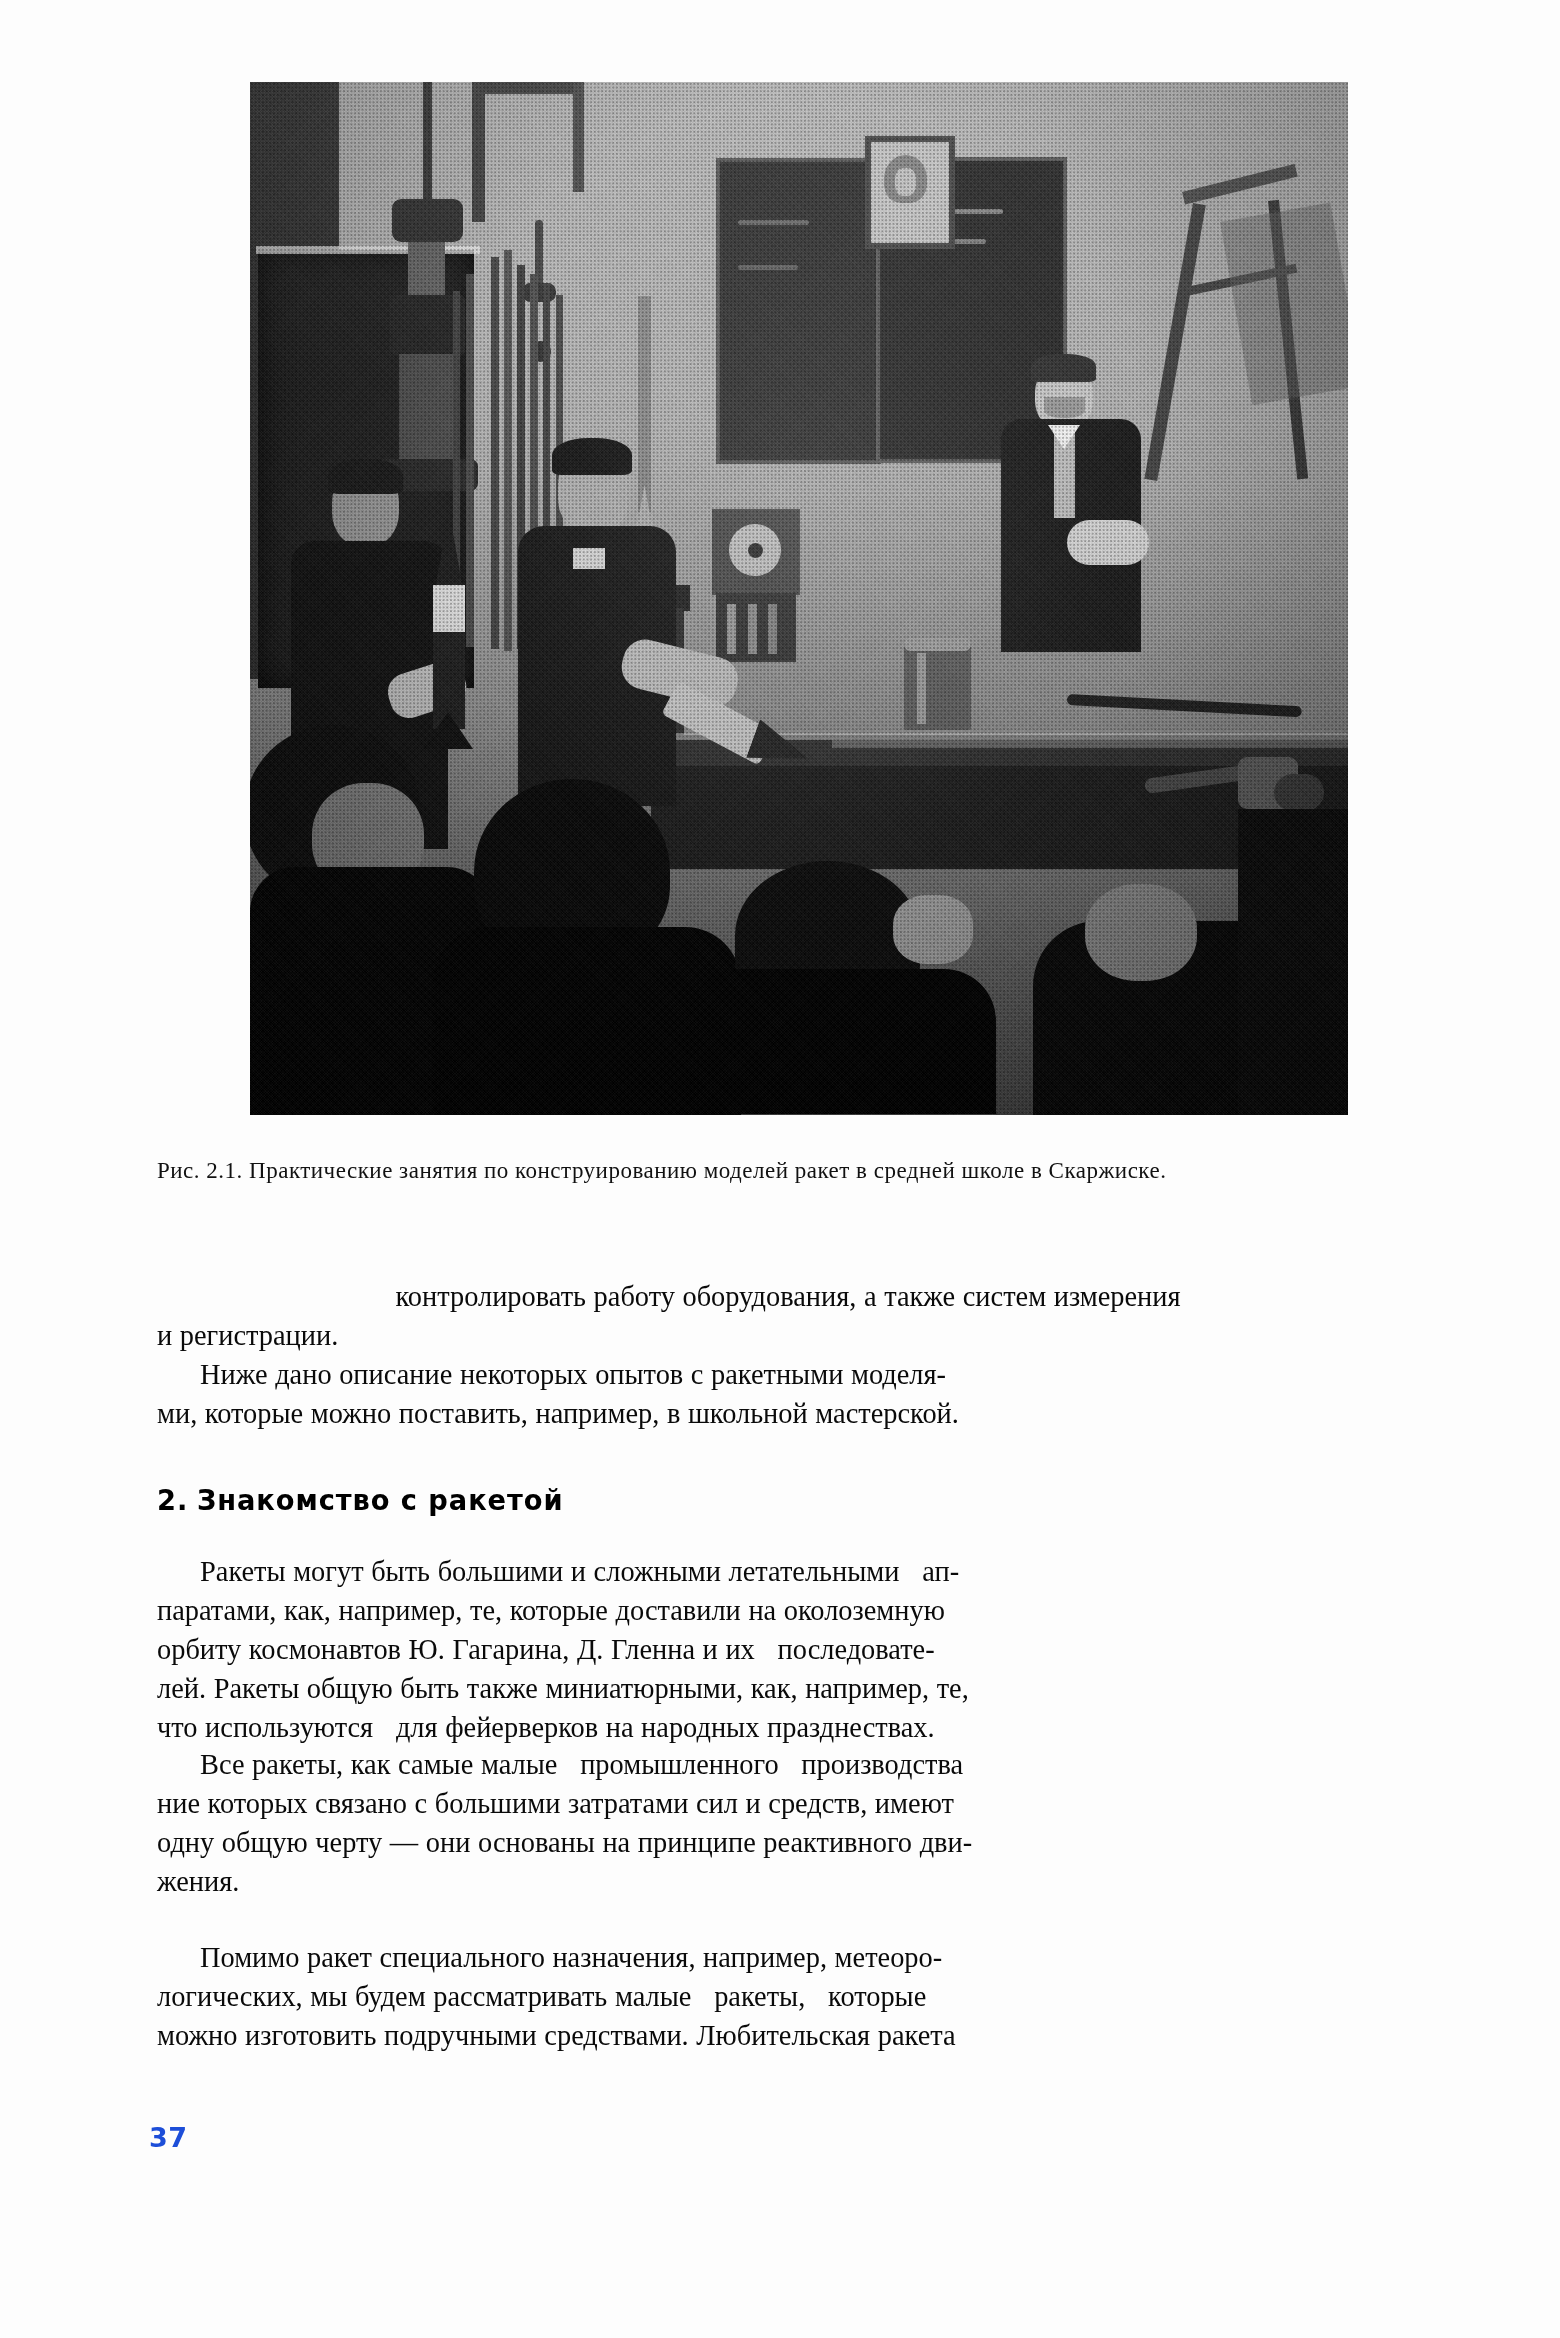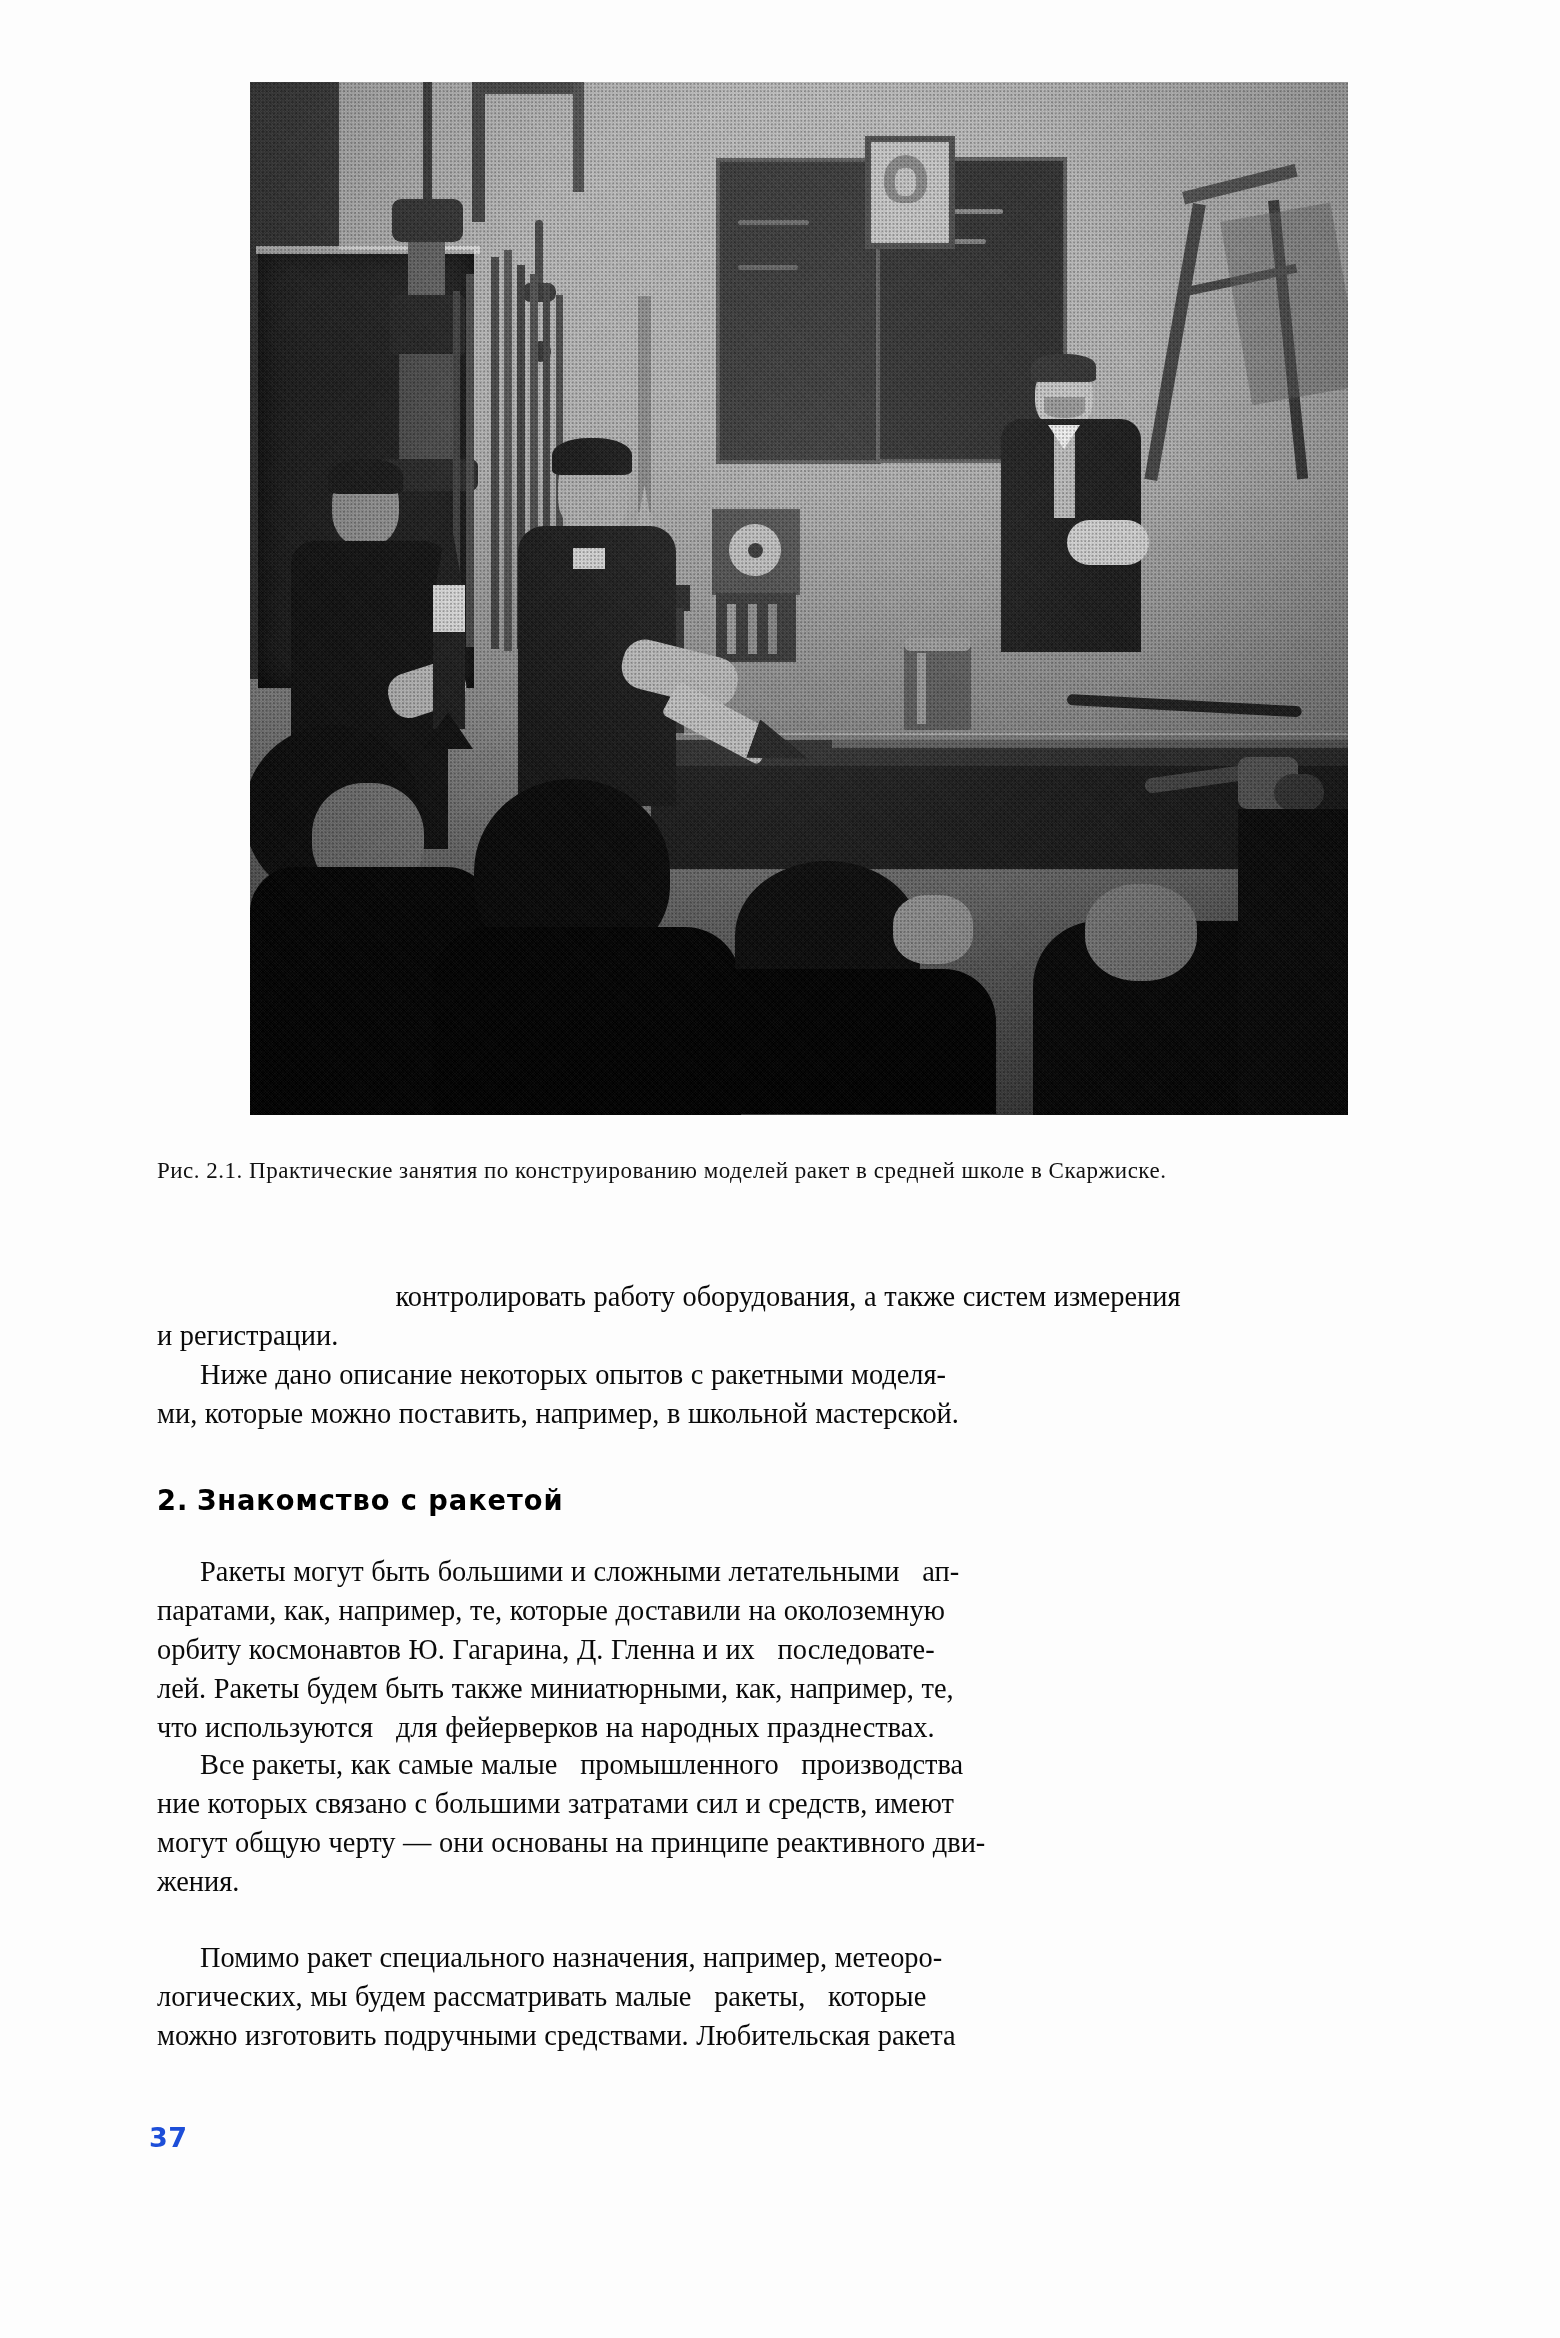--- a/index.html
+++ b/index.html
@@ -306,28 +306,28 @@
   </div>
 
   <h2 id="heading">
     <span class="num">2.</span><span>Знакомство с ракетой</span>
   </h2>
 
   <div class="para" style="top:1552px;">
     <span class="line" style="padding-left:43px;">Ракеты могут быть большими и сложными летательными   ап-</span>
     <span class="line">паратами, как, например, те, которые доставили на околоземную</span>
     <span class="line">орбиту космонавтов Ю. Гагарина, Д. Гленна и их   последовате-</span>
-    <span class="line">лей. Ракеты будем быть также миниатюрными, как, например, те,</span>
+    <span class="line">лей. Ракеты общую быть также миниатюрными, как, например, те,</span>
     <span class="line">что используются   для фейерверков на народных празднествах.</span>
   </div>
 
   <div class="para" style="top:1745px;">
     <span class="line" style="padding-left:43px;">Все ракеты, как самые малые   промышленного   производства</span>
     <span class="line">ние которых связано с большими затратами сил и средств, имеют</span>
-    <span class="line">могут общую черту — они основаны на принципе реактивного дви-</span>
+    <span class="line">одну общую черту — они основаны на принципе реактивного дви-</span>
     <span class="line">жения.</span>
   </div>
 
   <div class="para" style="top:1938px;">
     <span class="line" style="padding-left:43px;">Помимо ракет специального назначения, например, метеоро-</span>
     <span class="line">логических, мы будем рассматривать малые   ракеты,   которые</span>
     <span class="line"><span>можно изготовить подручными средствами.</span><span> </span><span class="ital">Любительская ракета</span></span>
   </div>
 
   <div id="folio">37</div>

